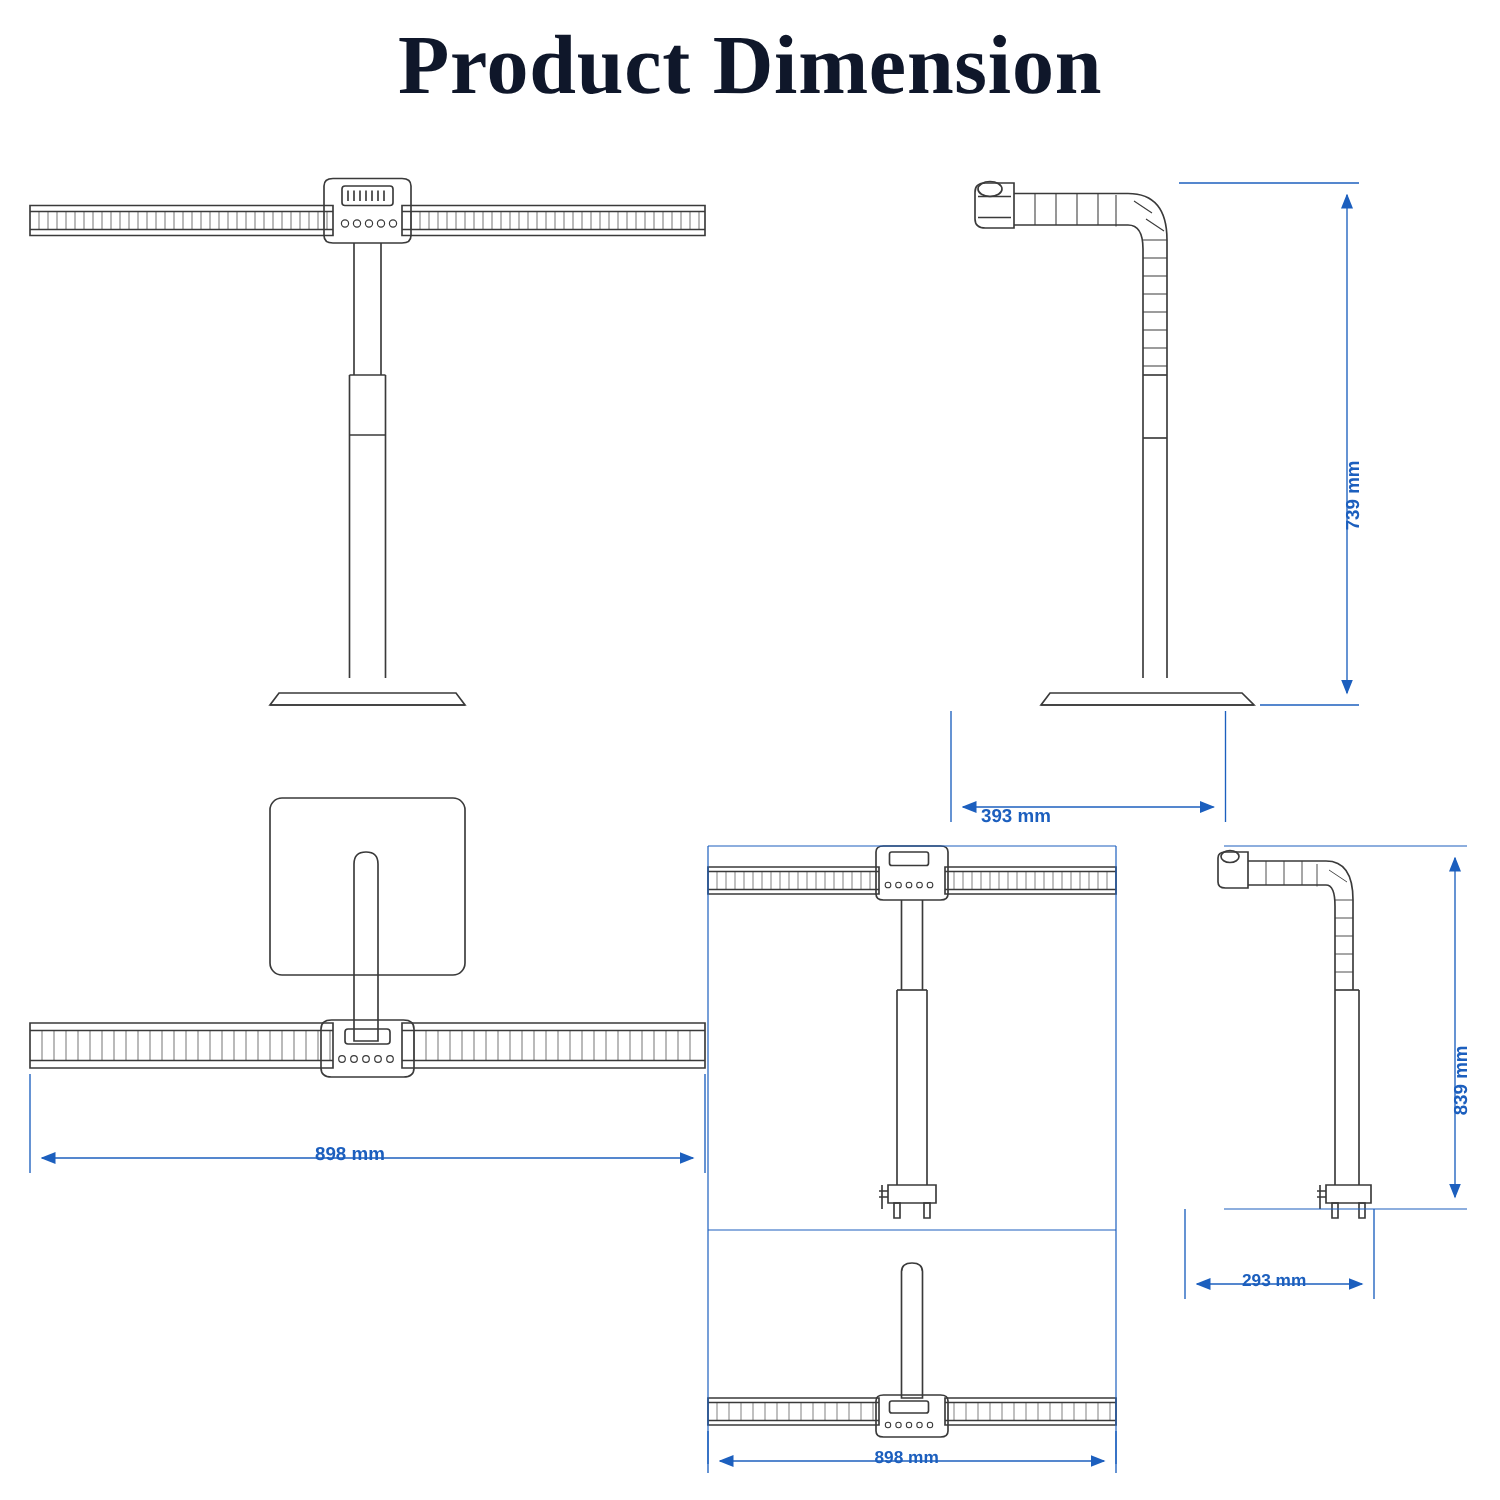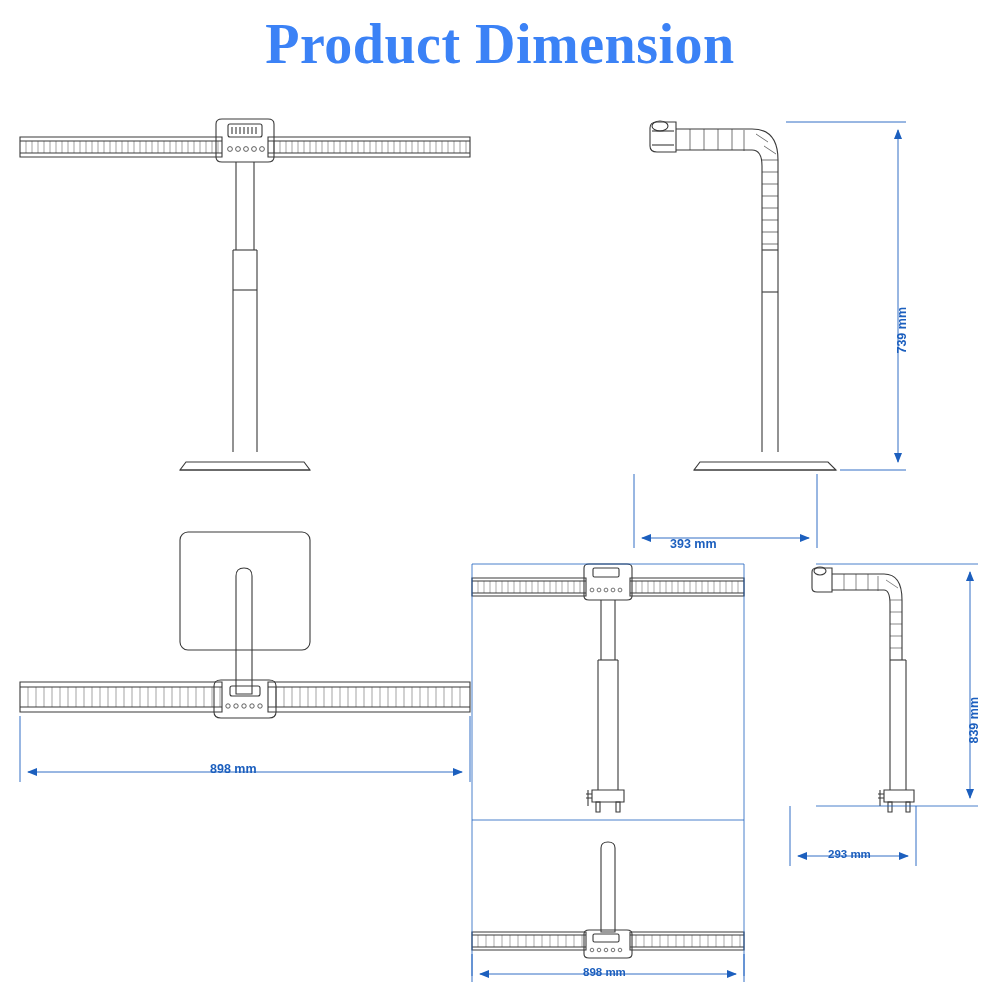--- a/index.html
+++ b/index.html
@@ -17,21 +17,21 @@
   #page-title {
     position: absolute;
     top: 14px;
     left: 0;
     width: 1000px;
     text-align: center;
     font-family: "Liberation Serif", serif;
     font-weight: bold;
     font-size: 56px;
     letter-spacing: 0.5px;
-    color: #3b82f6;
+    color: #0f172a;
     line-height: 1.1;
   }
   .diagram-layer {
     position: absolute;
     top: 0;
     left: 0;
     width: 1000px;
     height: 1000px;
   }
   .dim-label {
@@ -297,21 +297,21 @@
 
   <g stroke="#1c5fbe" stroke-width="0.9" fill="none">
     <path d="M472,954 L472,982"></path>
     <path d="M744,954 L744,982"></path>
     <path d="M480,974 L736,974" marker-start="url(#arrL)" marker-end="url(#arrR)"></path>
   </g>
 </svg>
 
 <div class="dim-label" style="left:886px; top:300px; transform: rotate(-90deg) translate(-50%, -50%);">739 mm</div>
 
-<div class="dim-label" style="left:670px; top:537px;">393 mm</div>
+<div class="dim-label" style="left:654px; top:537px;">393 mm</div>
 
 <div class="dim-label" style="left:210px; top:762px;">898 mm</div>
 
 <div class="dim-label" style="left:958px; top:690px; transform: rotate(-90deg) translate(-50%, -50%);">839 mm</div>
 
 <div class="dim-label" style="left:828px; top:848px; font-size:11.5px;">293 mm</div>
 
 <div class="dim-label" style="left:583px; top:966px; font-size:11.5px;">898 mm</div>
 
 </body></html>

